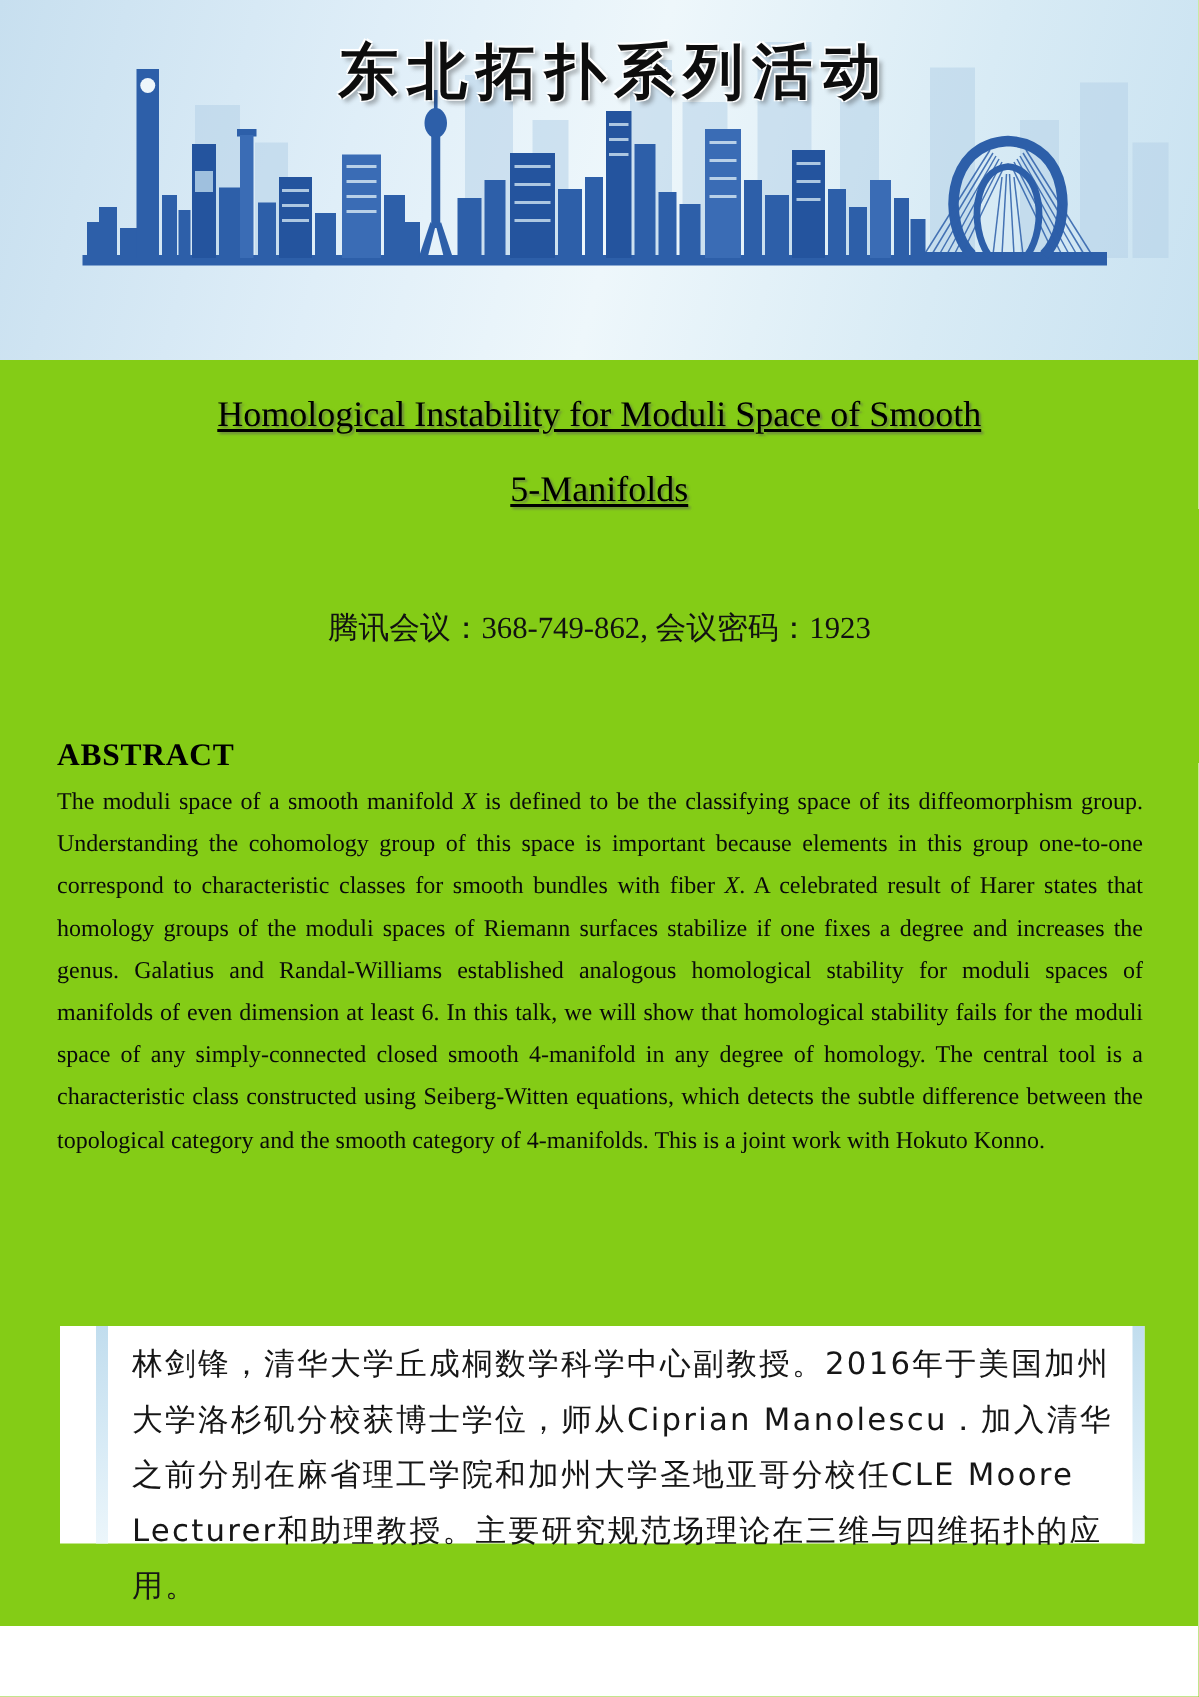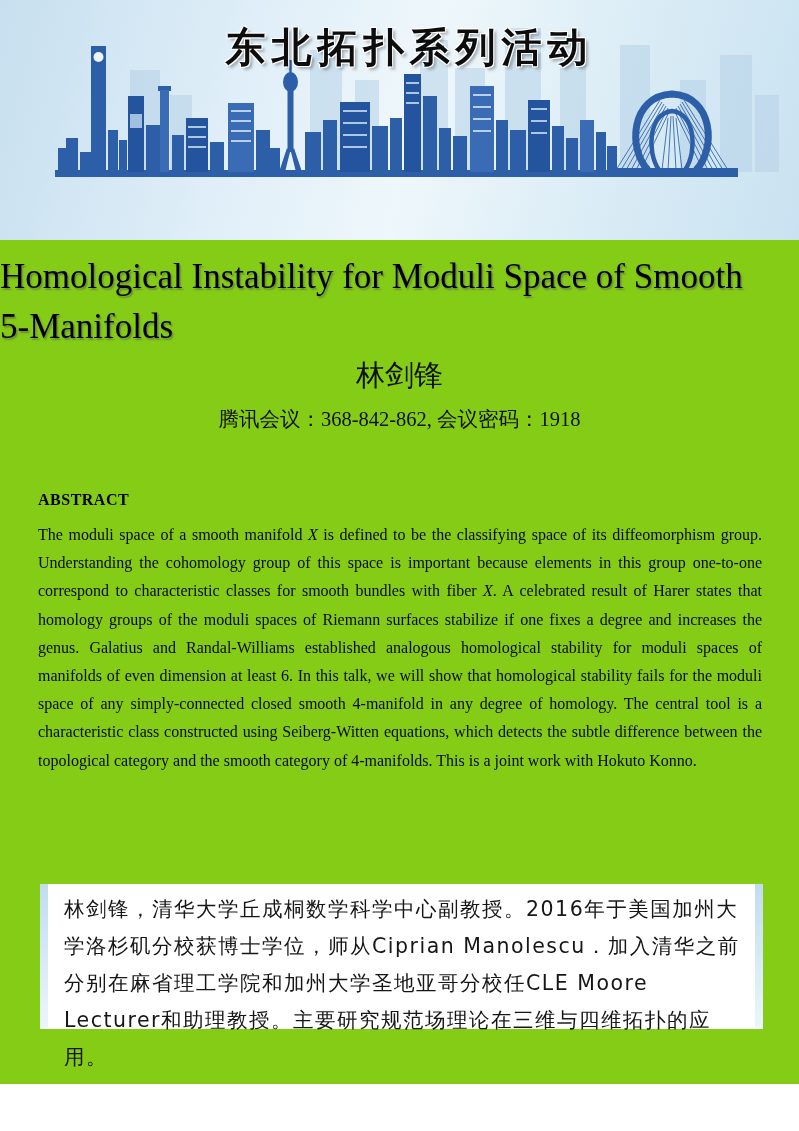--- a/index.html
+++ b/index.html
@@ -21,49 +21,49 @@
     text-align:center; transform:translateX(10px);
     font-family:"DejaVu Sans", sans-serif;
     font-size:40px; font-weight:700; letter-spacing:6px; color:#0d0d0d;
     text-shadow:-1px -1px 0 #ffffff, 1px -1px 0 #ffffff, -1px 1px 0 #ffffff,
                  1px 1px 0 #ffffff, 3px 3px 3px rgba(40,40,40,.35);
   }
 
   
   .talk-title {
     position:absolute; top:252px; left:0; width:100%;
-    text-align:left; font-size:35px; line-height:50px; font-weight:500;
-    color:#000; text-shadow:1.5px 1.5px 1.5px rgba(90,90,90,.55);
+    text-align:center; font-size:24px; line-height:50px; font-weight:500;
+    color:#000; text-shadow:1.5px 1.5px 1.5px rgba(90,90,90,.55);text-decoration:underline;
   }
   .speaker {
     position:absolute; top:356px; left:0; width:100%;
     text-align:center; font-size:29px; color:#111;
     font-family:"Liberation Serif", serif;
   }
   .session-info {
     position:absolute; top:406px; left:0; width:100%;
     text-align:center; font-size:20.5px; line-height:27.5px; color:#111;
   }
 
   
   .abstract-heading {
     position:absolute; top:491px; left:38px;
-    font-size:16px; font-weight:700; letter-spacing:.5px; color:#000;
+    font-size:21px; font-weight:700; letter-spacing:.5px; color:#000;
   }
   .abstract-body {
     position:absolute; top:521px; left:38px; right:37px;
     font-size:16px; line-height:28.2px; text-align:justify;
     color:#0a0a0a;
   }
   .abstract-body i { font-style:italic; }
 
   
   .bio-box {
     position:absolute; top:884px; left:40px; width:723px; height:145px;
-    display:flex; background:#ffffff;
+    display:flex; background:#ffffff;padding-left:24px;
   }
   .bio-bar {
     width:8px; flex:0 0 8px;
     background:linear-gradient(to bottom,#c1ddee 0%,#d8ebf6 55%,#ecf6fb 100%);
   }
   .bio-text {
     flex:1; padding:7px 12px 0 16px;
     font-family:"DejaVu Sans", sans-serif;
     font-size:20.5px; line-height:37px; letter-spacing:1.5px; color:#161616;
   }
@@ -210,24 +210,23 @@
       <use href="#skylineAll" transform="matrix(1,0,0,-1,0,350)" opacity="0.25" mask="url(#fadeMask)"></use>
     </svg>
 
     <div class="series-title">东北拓扑系列活动</div>
   </div>
 
   <h1 class="talk-title"><span>Homological Instability for Moduli Space of Smooth</span><br>
     <span>5-Manifolds</span>
   </h1>
 
-  <div class="speaker">林剑锋</div>
 
   <div class="session-info">
-    <div>腾讯会议：368-842-862, 会议密码：1918</div>
+    <div>腾讯会议：368-749-862, 会议密码：1923</div>
   </div>
 
   <div class="abstract-heading">ABSTRACT</div>
   <div class="abstract-body"><span>The moduli space of a smooth manifold </span><i>X</i><span> is defined to be the classifying space of its diffeomorphism group. Understanding the cohomology group of this space is important because elements in this group one-to-one correspond to characteristic classes for smooth bundles with fiber </span><i>X</i><span>. A celebrated result of Harer states that homology groups of the moduli spaces of Riemann surfaces stabilize if one fixes a degree and increases the genus. Galatius and Randal-Williams established analogous homological stability for moduli spaces of manifolds of even dimension at least 6. In this talk, we will show that homological stability fails for the moduli space of any simply-connected closed smooth 4-manifold in any degree of homology. The central tool is a characteristic class constructed using Seiberg-Witten equations, which detects the subtle difference between the topological category and the smooth category of 4-manifolds. This is a joint work with Hokuto Konno.</span></div>
 
   <div class="bio-box">
     <div class="bio-bar"></div>
     <div class="bio-text">林剑锋，清华大学丘成桐数学科学中心副教授。2016年于美国加州大学洛杉矶分校获博士学位，师从Ciprian Manolescu．加入清华之前分别在麻省理工学院和加州大学圣地亚哥分校任CLE Moore Lecturer和助理教授。主要研究规范场理论在三维与四维拓扑的应用。</div>
     <div class="bio-bar"></div>
   </div>

